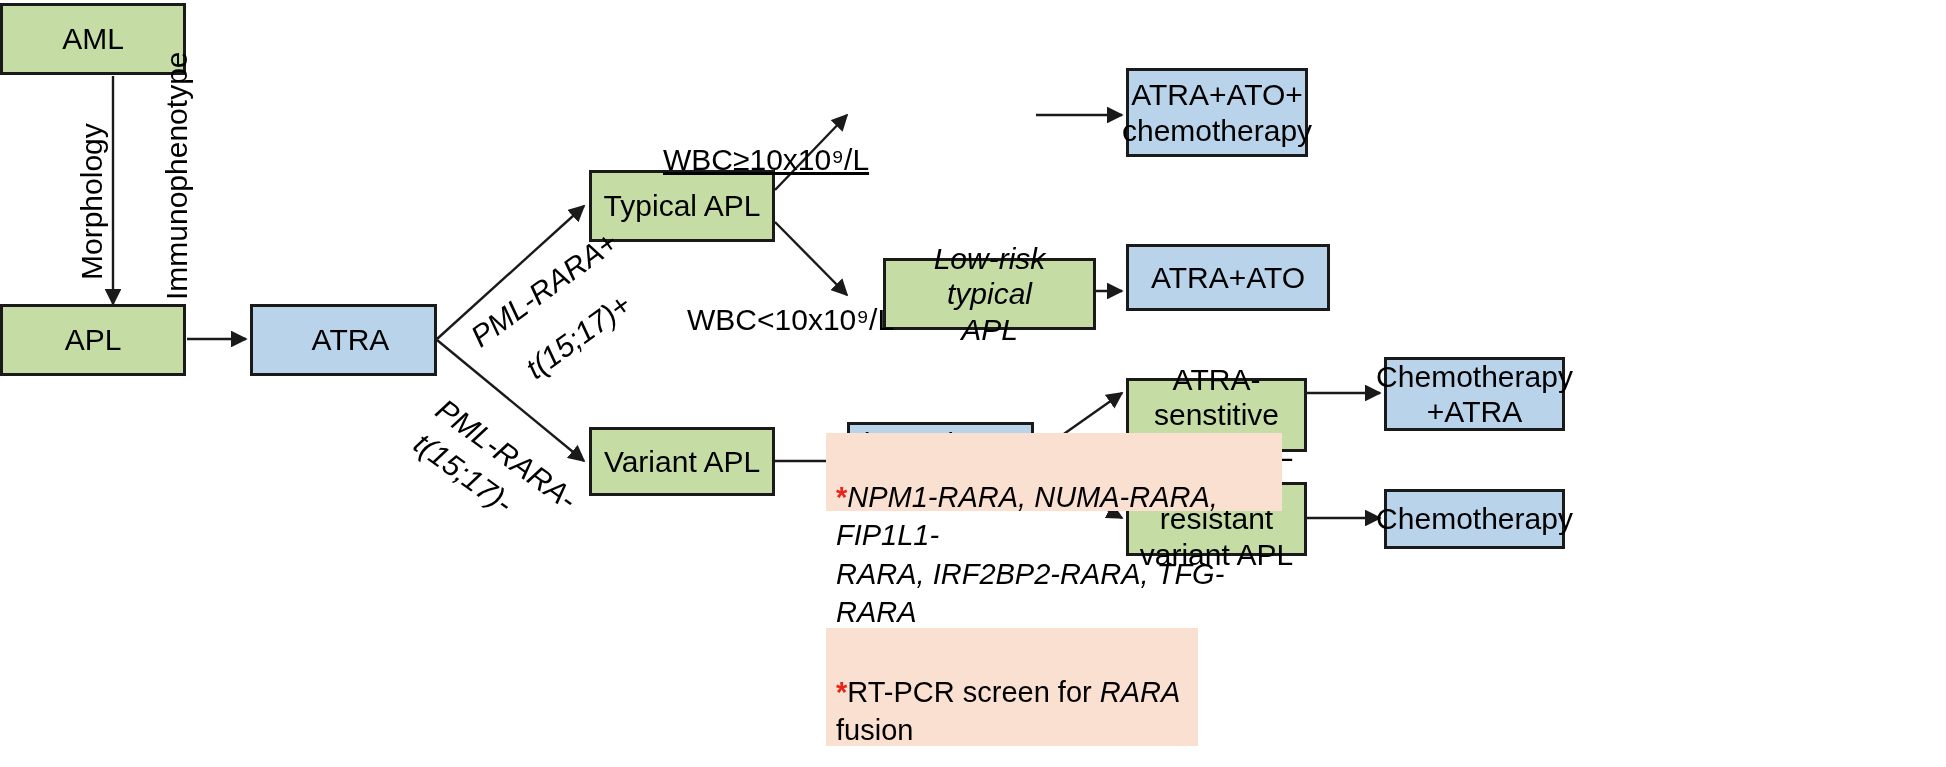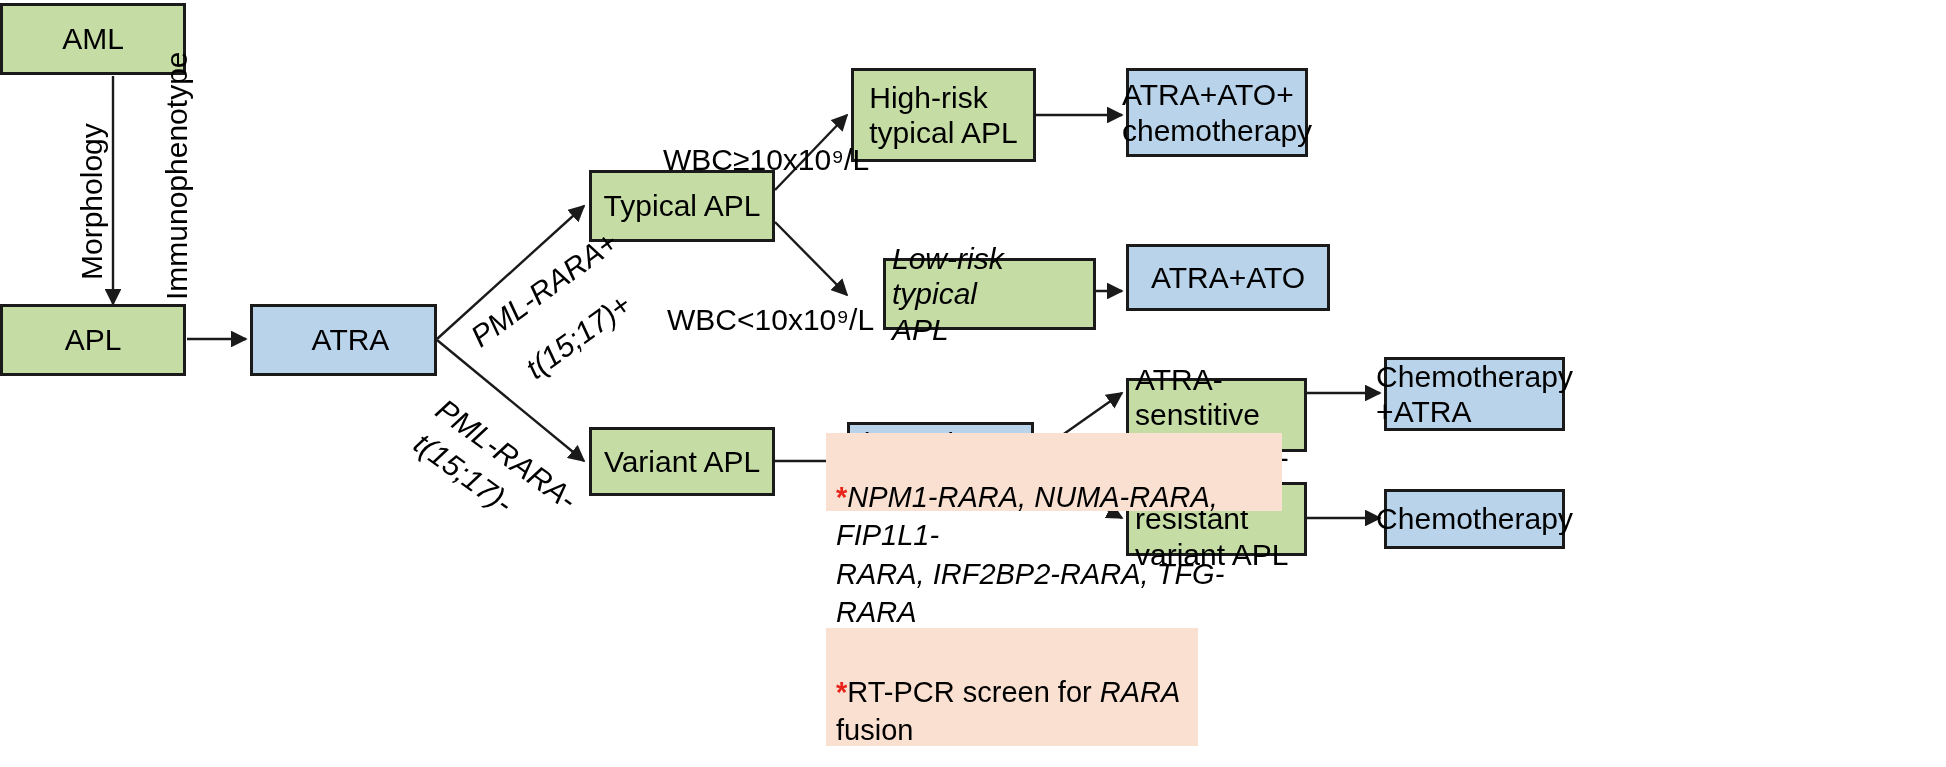--- a/index.html
+++ b/index.html
@@ -26,20 +26,21 @@
     height: 767px;
     pointer-events: none;
   }
   .node {
     position: absolute;
     box-sizing: border-box;
     border: 3px solid #1a1a1a;
     display: flex;
     align-items: center;
     justify-content: center;
+    text-align: center;
     line-height: 1.18;
     color: #000000;
     font-size: 30px;
     padding: 2px 6px;
     white-space: pre-line;
   }
   .node.green { background: #c5dca5; }
   .node.blue  { background: #b9d3ea; }
 
   .note {
@@ -120,24 +121,20 @@
   </div>
 
   <div class="node blue" style="left:250px; top:304px; width:187px; height:72px;padding-left:20px;">
     <span>ATRA</span>
   </div>
 
   <div class="node green" style="left:589px; top:170px; width:186px; height:72px;">
     <span>Typical APL</span>
   </div>
 
-  <div class="node green" style="left:851px; top:68px; width:185px; height:94px;">
-    <span>High-risk
-typical APL</span>
-  </div>
 
   <div class="node green" style="left:883px; top:258px; width:213px; height:72px;font-style:italic;">
     <span>Low-risk typical
 APL</span>
   </div>
 
   <div class="node blue" style="left:1126px; top:68px; width:182px; height:89px;padding-left:6px;">
     <span>ATRA+ATO+
 chemotherapy</span>
   </div>
@@ -191,25 +188,25 @@
   </div>
 
   <div class="edge-label diag-dn" style="left:470px; top:364px;">
     <span>PML-RARA-</span>
   </div>
 
   <div class="edge-label diag-dn" style="left:448px; top:398px;">
     <span>t(15;17)-</span>
   </div>
 
-  <div class="edge-label" style="left:663px; top:108px;">
+  <div class="edge-label" style="left:663px; top:108px;text-decoration:underline;">
     <span>WBC≥10x10⁹/L</span>
   </div>
 
-  <div class="edge-label" style="left:667px; top:268px;">
+  <div class="edge-label" style="left:687px; top:268px;">
     <span>WBC&lt;10x10⁹/L</span>
   </div>
 
   <div class="note italic" style="left:826px; top:433px; width:456px; height:78px;">
     <span class="star">*</span><span>NPM1-RARA, NUMA-RARA, FIP1L1-
 RARA, IRF2BP2-RARA, TFG-RARA</span>
   </div>
 
   <div class="note" style="left:826px; top:628px; width:372px; height:118px;">
     <div><span class="star">*</span><span>RT-PCR screen for </span><span class="gene">RARA</span><span> fusion</span></div>

